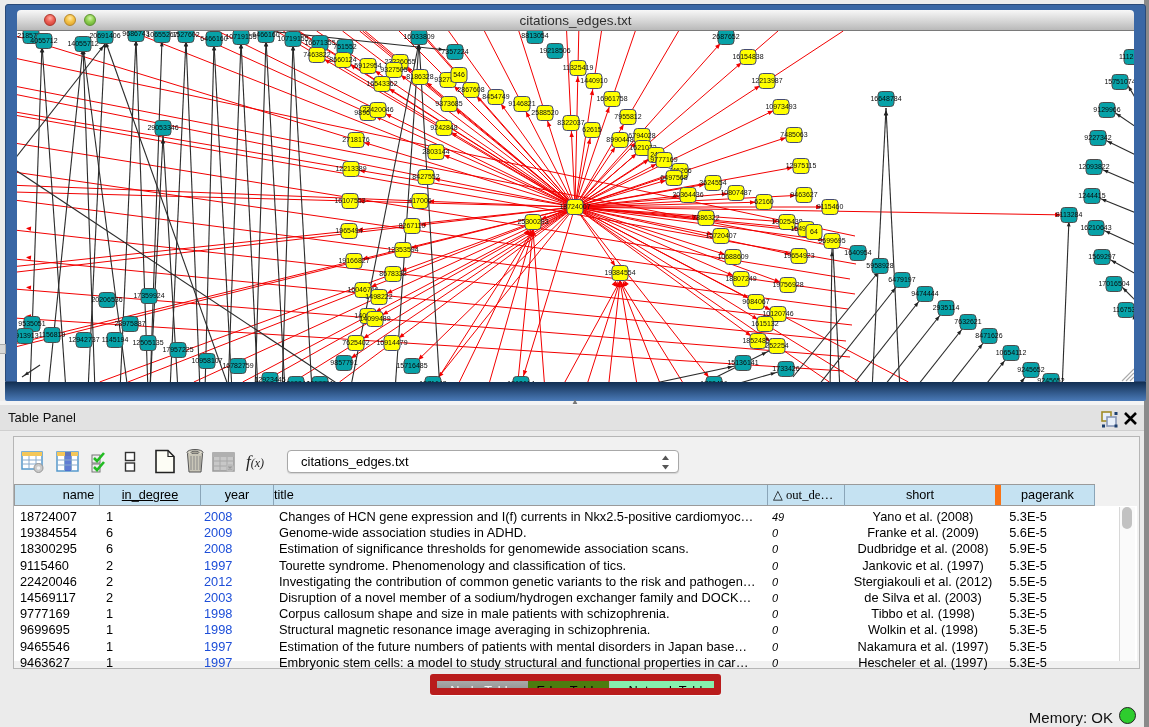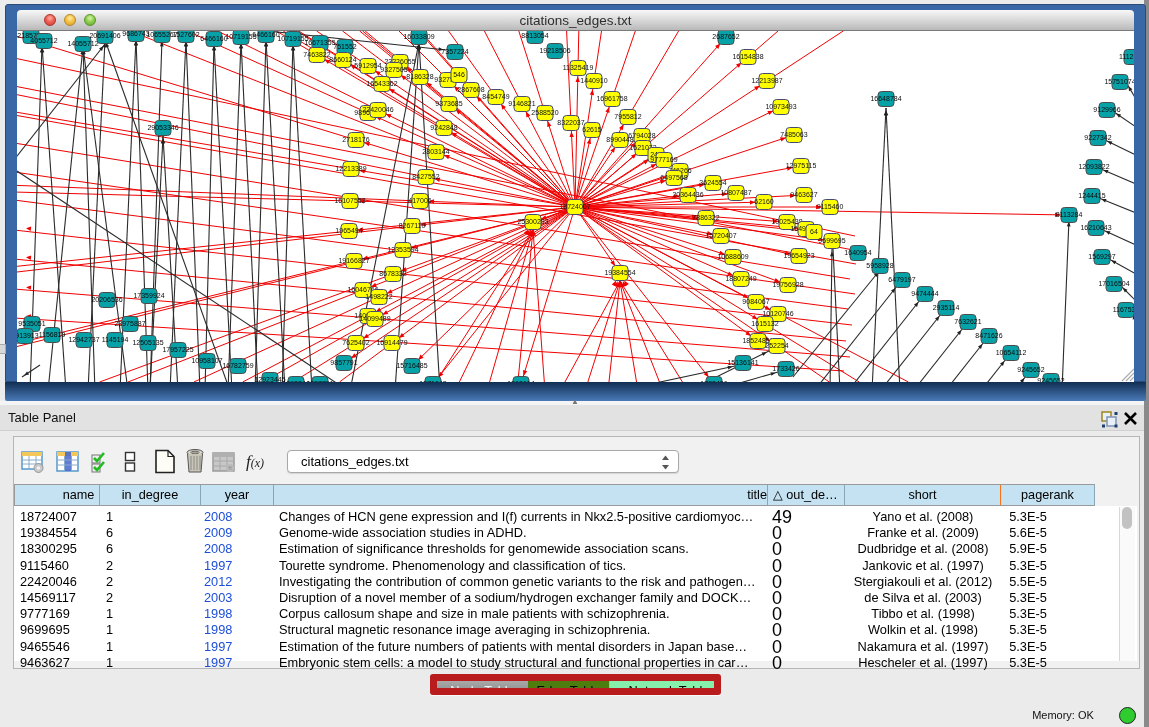--- a/index.html
+++ b/index.html
@@ -664,36 +664,36 @@
 
 <div class="abs" style="left:287px;top:450px;width:392px;height:23px;background:#fff;border:1px solid #a8a8a8;border-radius:4px;box-shadow:0 1px 1px rgba(0,0,0,0.12)">
 <div class="abs" style="left:13px;top:0;line-height:22px;font-size:13px;color:#000">citations_edges.txt</div>
 <svg class="abs" style="right:8px;top:4px" width="9" height="15" viewBox="0 0 9 15">
 <path d="M4.5 0.5 L8 5 H1 Z" fill="#555"></path>
       <path d="M4.5 14.5 L8 10 H1 Z" fill="#555"></path>
 </svg>
 </div>
 <div class="abs" style="left:14px;top:484px;width:1081px;height:22px;background:#c5e2f2;border-top:1px solid #9a9a9a;border-bottom:1px solid #9a9a9a;border-left:1px solid #9a9a9a"></div>
 <div class="abs" style="left:14px;top:485px;width:86px;height:20px;line-height:20px;font-size:12.7px;color:#000;text-align:center;border-right:1px solid #8aa5b8;padding-left:44px;">name</div>
-<div class="abs" style="left:100px;top:485px;width:101px;height:27px;line-height:20px;font-size:12.7px;color:#000;text-align:center;border-right:1px solid #8aa5b8;">in_degree</div>
+<div class="abs" style="left:100px;top:485px;width:101px;height:27px;line-height:20px;font-size:12.7px;color:#000;text-align:center;border-right:1px solid #8aa5b8;text-decoration:underline;">in_degree</div>
 <div class="abs" style="left:201px;top:485px;width:73px;height:20px;line-height:20px;font-size:12.7px;color:#000;text-align:center;border-right:1px solid #8aa5b8;">year</div>
-<div class="abs" style="left:274px;top:485px;width:494px;height:20px;line-height:20px;font-size:12.7px;color:#000;text-align:right;border-right:1px solid #8aa5b8;">title</div>
-<div class="abs" style="left:768px;top:485px;width:77px;height:32px;line-height:20px;font-size:12.7px;color:#000;text-align:left;padding-left:5px;border-right:1px solid #8aa5b8;">△ out_de…</div>
-<div class="abs" style="left:845px;top:485px;width:156px;height:20px;line-height:20px;font-size:12.7px;color:#000;text-align:center;border-right:1px solid #f97316;">short</div>
+<div class="abs" style="left:274px;top:485px;width:494px;height:20px;line-height:20px;font-size:12.7px;color:#000;text-align:left;border-right:1px solid #8aa5b8;">title</div>
+<div class="abs" style="left:768px;top:485px;width:77px;height:32px;line-height:20px;font-size:12.7px;color:#000;text-align:left;padding-left:5px;border-right:1px solid #8aa5b8;font-family:Liberation Serif, serif;">△ out_de…</div>
+<div class="abs" style="left:845px;top:485px;width:156px;height:20px;line-height:20px;font-size:12.7px;color:#000;text-align:center;border-right:6px solid #f97316;">short</div>
 <div class="abs" style="left:1001px;top:485px;width:94px;height:24px;line-height:20px;font-size:12.7px;color:#000;text-align:center;border-right:1px solid #8aa5b8;">pagerank</div>
 <div class="abs" style="left:14px;top:506px;width:1123px;height:155px;background:#fff"></div>
 <div class="abs" style="left:20px;top:509px;font-size:12.8px;line-height:16.2px;color:#000;white-space:nowrap;">18724007<br>19384554<br>18300295<br>9115460<br>22420046<br>14569117<br>9777169<br>9699695<br>9465546<br>9463627</div>
 <div class="abs" style="left:106px;top:509px;font-size:12.8px;line-height:16.2px;color:#000;white-space:nowrap;">1<br>6<br>6<br>2<br>2<br>2<br>1<br>1<br>1<br>1</div>
 <div class="abs" style="left:204px;top:509px;font-size:12.8px;line-height:16.2px;color:#1d4ed8;white-space:nowrap;">2008<br>2009<br>2008<br>1997<br>2012<br>2003<br>1998<br>1998<br>1997<br>1997</div>
 <div class="abs" style="left:279px;top:509px;font-size:12.8px;line-height:16.2px;color:#000;white-space:nowrap;width:489px;overflow:hidden;">Changes of HCN gene expression and I(f) currents in Nkx2.5-positive cardiomyoc…<br>Genome-wide association studies in ADHD.<br>Estimation of significance thresholds for genomewide association scans.<br>Tourette syndrome. Phenomenology and classification of tics.<br>Investigating the contribution of common genetic variants to the risk and pathogen…<br>Disruption of a novel member of a sodium/hydrogen exchanger family and DOCK…<br>Corpus callosum shape and size in male patients with schizophrenia.<br>Structural magnetic resonance image averaging in schizophrenia.<br>Estimation of the future numbers of patients with mental disorders in Japan base…<br>Embryonic stem cells: a model to study structural and functional properties in car…</div>
-<div class="abs" style="left:772px;top:509px;font-size:18px;line-height:16.2px;color:#000;white-space:nowrap;">49<br>0<br>0<br>0<br>0<br>0<br>0<br>0<br>0<br>0</div>
+<div class="abs" style="left:772px;top:509px;font-size:11px;line-height:16.2px;color:#000;white-space:nowrap;font-style:italic;">49<br>0<br>0<br>0<br>0<br>0<br>0<br>0<br>0<br>0</div>
 <div class="abs" style="left:845px;top:509px;font-size:12.8px;line-height:16.2px;color:#000;white-space:nowrap;width:156px;overflow:hidden;text-align:center;">Yano et al. (2008)<br>Franke et al. (2009)<br>Dudbridge et al. (2008)<br>Jankovic et al. (1997)<br>Stergiakouli et al. (2012)<br>de Silva et al. (2003)<br>Tibbo et al. (1998)<br>Wolkin et al. (1998)<br>Nakamura et al. (1997)<br>Hescheler et al. (1997)</div>
 <div class="abs" style="left:961px;top:509px;font-size:12.8px;line-height:16.2px;color:#000;white-space:nowrap;width:134px;overflow:hidden;text-align:center;">5.3E-5<br>5.6E-5<br>5.9E-5<br>5.3E-5<br>5.5E-5<br>5.3E-5<br>5.3E-5<br>5.3E-5<br>5.3E-5<br>5.3E-5</div>
 <div class="abs" style="left:1119px;top:507px;width:16px;height:154px;background:#fafafa;border-left:1px solid #d8d8d8"></div>
 <div class="abs" style="left:1122px;top:507px;width:10px;height:22px;background:#c2c2c2;border-radius:5px"></div>
 <div class="abs" style="left:430px;top:674px;width:291px;height:21px;border-radius:3px;overflow:hidden;border:7px solid #b91c1c;box-shadow:0 1px 0 rgba(255,255,255,0.7)">
 <div class="abs" style="left:0;top:0;width:91px;height:21px;background:linear-gradient(#a9a9a9,#787878);color:#f4f4f4;font-size:12.8px;line-height:20px;text-align:center">Node Table</div>
 <div class="abs" style="left:91px;top:0;width:81px;height:21px;background:#4d7c0f;color:#000;font-size:12.8px;line-height:20px;text-align:center">Edge Table</div>
 <div class="abs" style="left:172px;top:0;width:119px;height:21px;background:#86efac;border-left:1px solid #bbb;color:#000;font-size:12.8px;line-height:20px;text-align:center">Network Table</div>
 </div>
-<div class="abs" style="left:1013px;top:709px;width:100px;text-align:center;font-size:11px;color:#111">Memory: OK</div>
+<div class="abs" style="left:1013px;top:709px;width:100px;text-align:right;font-size:15px;color:#111">Memory: OK</div>
 <div class="abs" style="left:1119px;top:707px;width:17px;height:17px;border-radius:50%;background:#2ecc2e;border:1.5px solid #222"></div>
 <div class="abs" style="left:0px;top:344px;width:6px;height:10px;background:#d8d8d8;border:1px solid #aaa;border-left:none"></div>
 
 </body></html>

